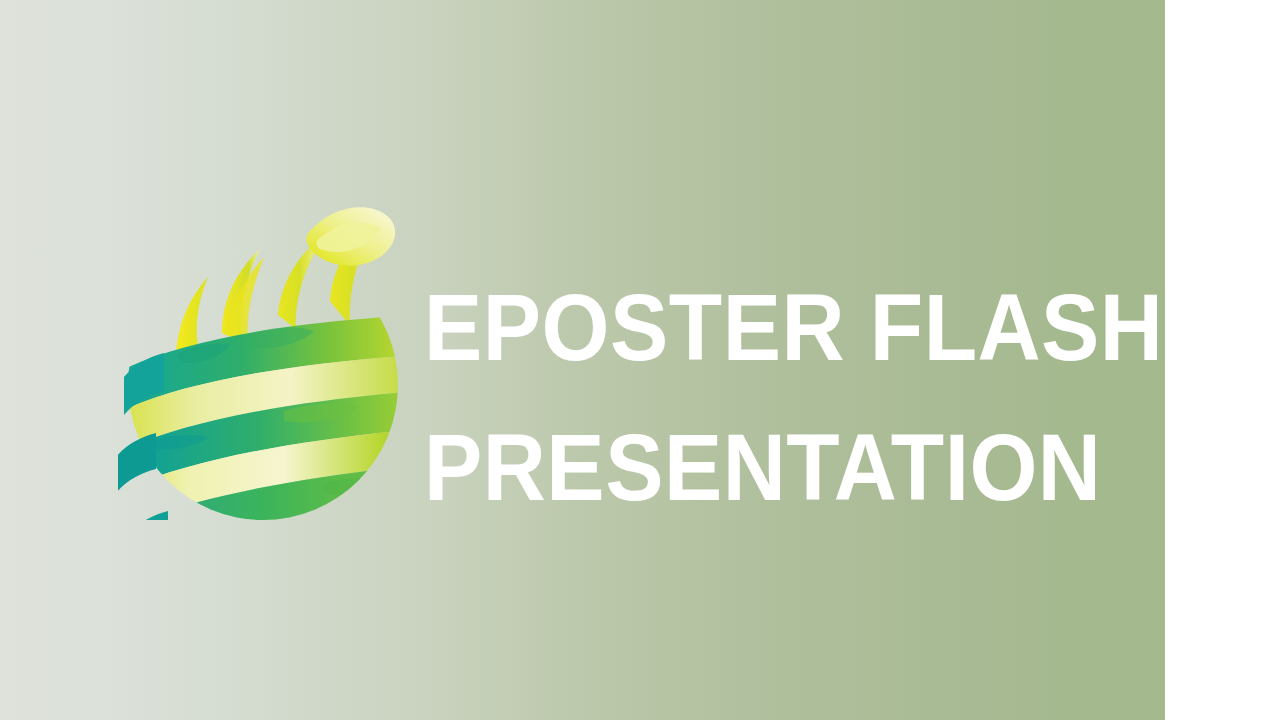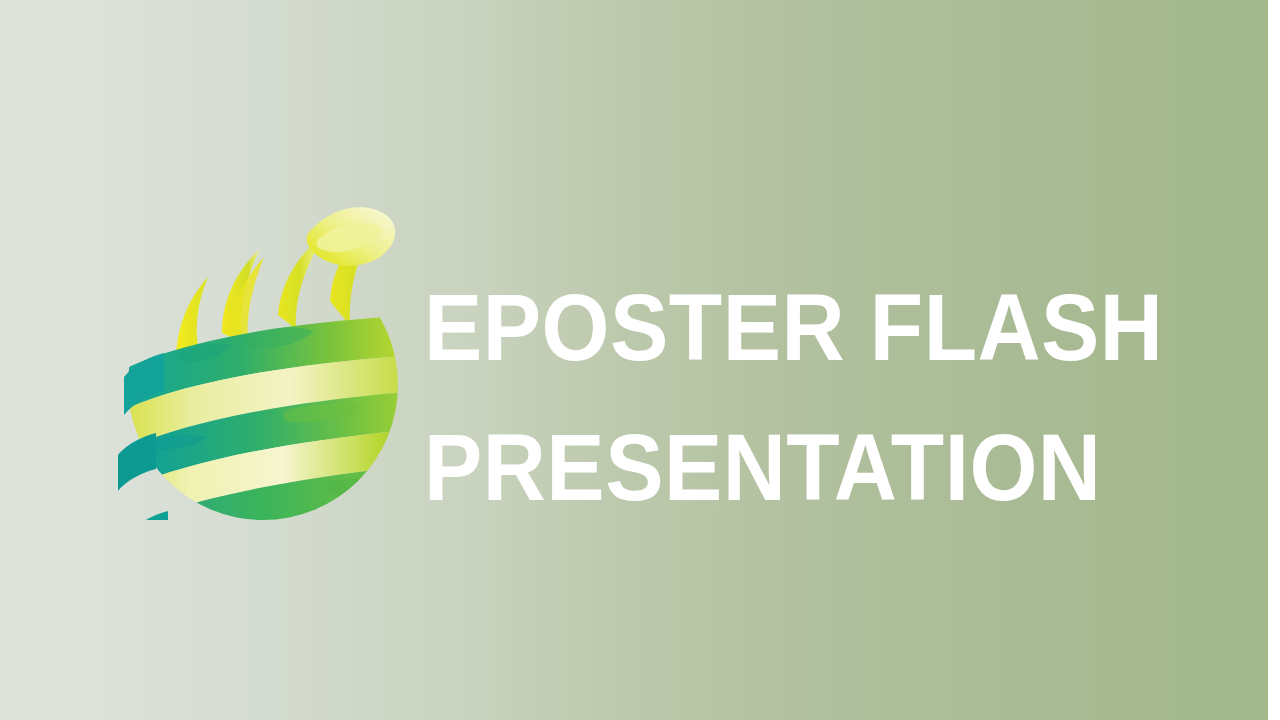--- a/index.html
+++ b/index.html
@@ -8,21 +8,21 @@
   }
   body {
     width: 1280px;
     height: 720px;
     overflow: hidden;
     font-family: "Liberation Sans", sans-serif;
   }
 
   #slide {
     position: relative;
-    width: 1268px;
+    width: 1165px;
     height: 720px;
     background: linear-gradient(90deg,
         #dee2da 0%,
         #dce1d9 8%,
         #d5dcd1 20%,
         #c8d2bd 38%,
         #bcc8ab 50%,
         #b1c09e 64%,
         #a9bb95 80%,
         #a5b98f 92%,

